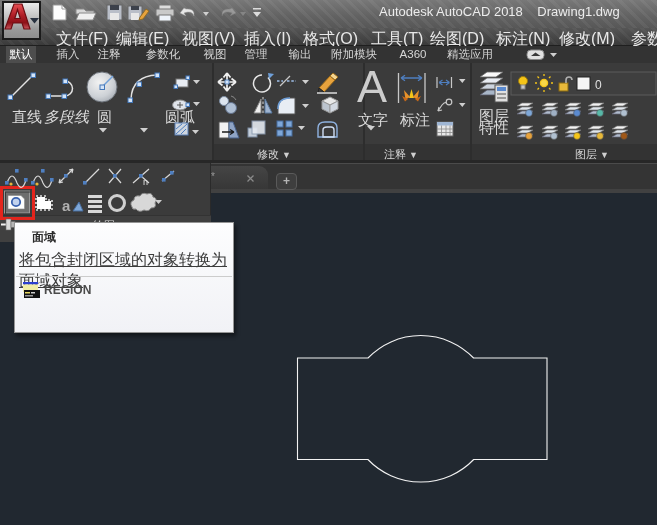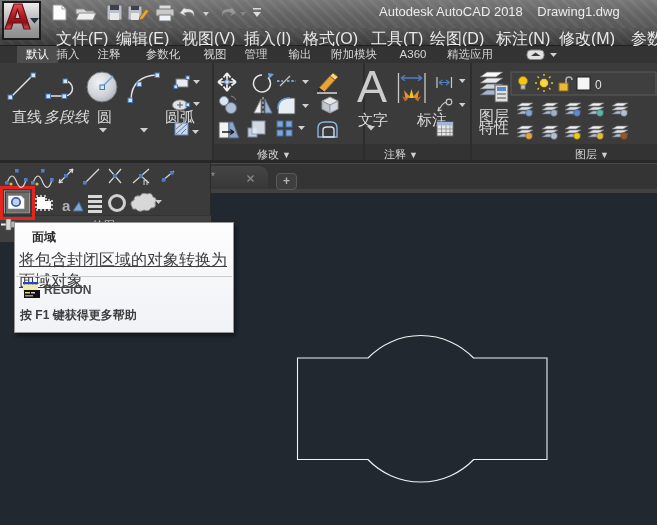--- a/index.html
+++ b/index.html
@@ -140,21 +140,21 @@
 
     <g opacity="0.55">
       <path d="M232 8 l4 5 l-6 3 l2 -3 q-8 -3 -10 3 q-1 -8 8 -7 z" fill="#bdbdbd" stroke="#888" stroke-width="0.5"></path>
       <path d="M240 12 l6 0 l-3 4 z" fill="#9f9f9f"></path>
     </g>
 
     <path d="M253 8 h8 v1.5 h-8 z M253 12 l8 0 l-4 5 z" fill="#dcdcdc"></path>
   </svg>
 
   <div id="tabrow" class="abs"></div>
-  <div class="rtab active" style="left:17px; width:41px;">默认</div>
+  <div class="rtab active" style="left:6px; width:30px;">默认</div>
   <div class="rtab" style="left:54px; width:28px;">插入</div>
   <div class="rtab" style="left:95px; width:28px;">注释</div>
   <div class="rtab" style="left:143px; width:40px;">参数化</div>
   <div class="rtab" style="left:201px; width:28px;">视图</div>
   <div class="rtab" style="left:242px; width:28px;">管理</div>
   <div class="rtab" style="left:286px; width:28px;">输出</div>
   <div class="rtab" style="left:328px; width:52px;">附加模块</div>
   <div class="rtab" style="left:396px; width:34px;">A360</div>
   <div class="rtab" style="left:444px; width:52px;">精选应用</div>
   <svg class="abs" style="left:526px;top:49px" width="32" height="12" viewBox="0 0 32 12">
@@ -173,21 +173,21 @@
 
     <span class="plabel" style="left:257px">修改 <span class="dd">▼</span></span>
     <span class="plabel" style="left:384px">注释 <span class="dd">▼</span></span>
     <span class="plabel" style="left:575px">图层 <span class="dd">▼</span></span>
 
     <span class="ilabel" style="left:12px; top:45px;">直线</span>
     <span class="ilabel" style="left:44px; top:45px;font-style:italic;">多段线</span>
     <span class="ilabel" style="left:97px; top:45px;">圆</span>
     <span class="ilabel" style="left:129px; top:45px;margin-left:36px;">圆弧</span>
     <span class="ilabel" style="left:358px; top:48px;">文字</span>
-    <span class="ilabel" style="left:417px; top:48px;">标注</span>
+    <span class="ilabel" style="left:400px; top:48px;">标注</span>
     <span class="ilabel" style="left:479px; top:44px;">图层</span>
     <span class="ilabel" style="left:479px; top:56px;">特性</span>
   </div>
   <div id="ribbonedge" class="abs"></div>
 
   <svg class="abs" style="left:0;top:63px" width="657" height="97" viewBox="0 63 657 97">
 
     <g>
       <line x1="11" y1="97" x2="33" y2="75" stroke="#e3e3e3" stroke-width="1.5"></line>
       <rect x="8" y="95" width="4.5" height="4.5" fill="#d4e4f8" stroke="#4377b8"></rect>
@@ -496,16 +496,15 @@
     <div class="sep"></div>
     <svg style="position:absolute;left:8px;top:59px" width="17" height="16" viewBox="0 0 17 16">
       <rect x="0" y="0" width="15" height="2.5" fill="#2b3fd0"></rect>
       <rect x="0" y="2.5" width="15" height="7.5" fill="#f0eda6"></rect>
       <rect x="1" y="8" width="16" height="8" fill="#111"></rect>
       <rect x="2" y="10" width="5" height="1.5" fill="#e8d860"></rect>
       <rect x="8" y="10" width="4" height="1.5" fill="#cccccc"></rect>
       <rect x="2" y="13" width="8" height="1.5" fill="#999"></rect>
     </svg>
     <div class="t3">REGION</div>
-    <div class="t4">按 F1 键获得更多帮助</div>
   </div>
 
 </div>
 
 </body></html>

